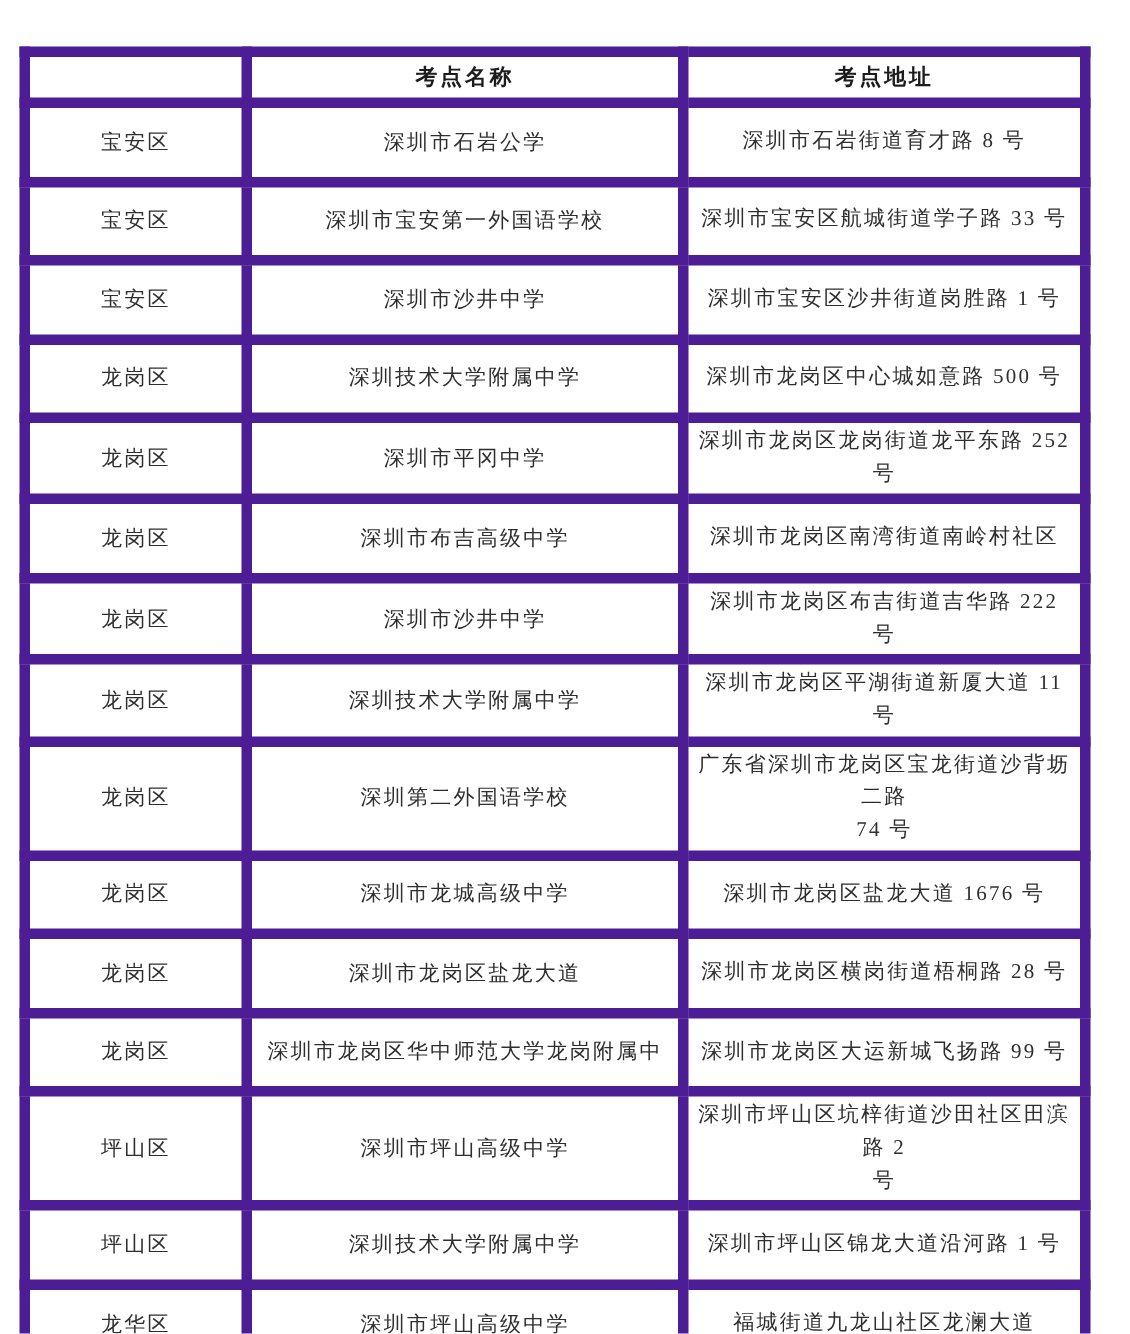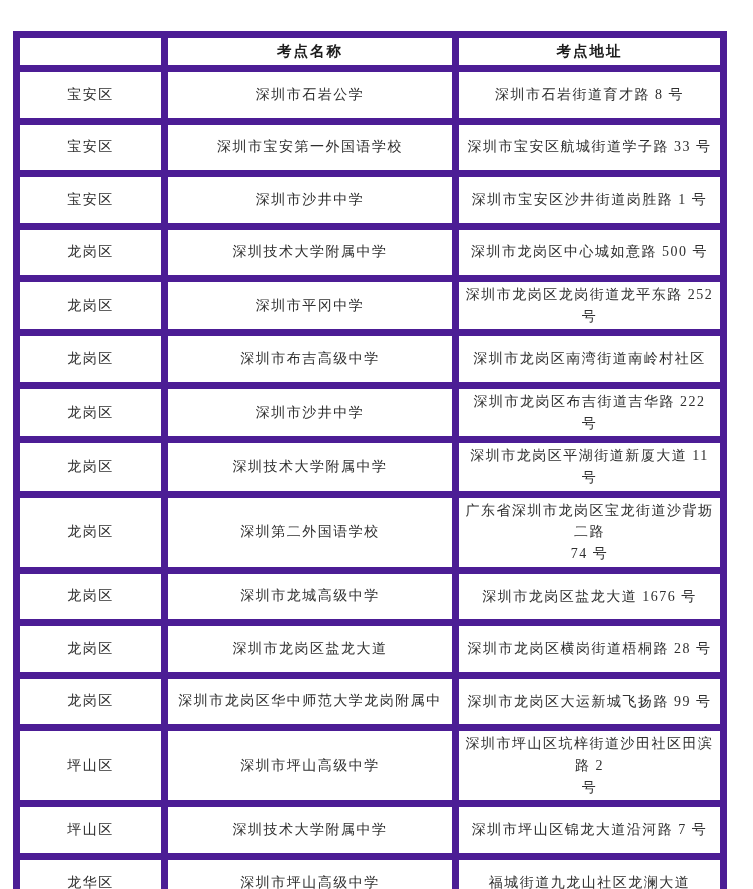--- a/index.html
+++ b/index.html
@@ -122,21 +122,21 @@
     </tr>
     <tr>
       <td>坪山区</td>
       <td>深圳市坪山高级中学</td>
       <td class="addr fs12">深圳市坪山区坑梓街道沙田社区田滨路 2
 号</td>
     </tr>
     <tr>
       <td>坪山区</td>
       <td>深圳技术大学附属中学</td>
-      <td class="addr">深圳市坪山区锦龙大道沿河路 7 号</td>
+      <td class="addr">深圳市坪山区锦龙大道沿河路 1 号</td>
     </tr>
     <tr>
       <td>龙华区</td>
       <td>深圳市坪山高级中学</td>
       <td class="addr">福城街道九龙山社区龙澜大道</td>
     </tr>
   </tbody>
 </table>
 
 </body></html>

